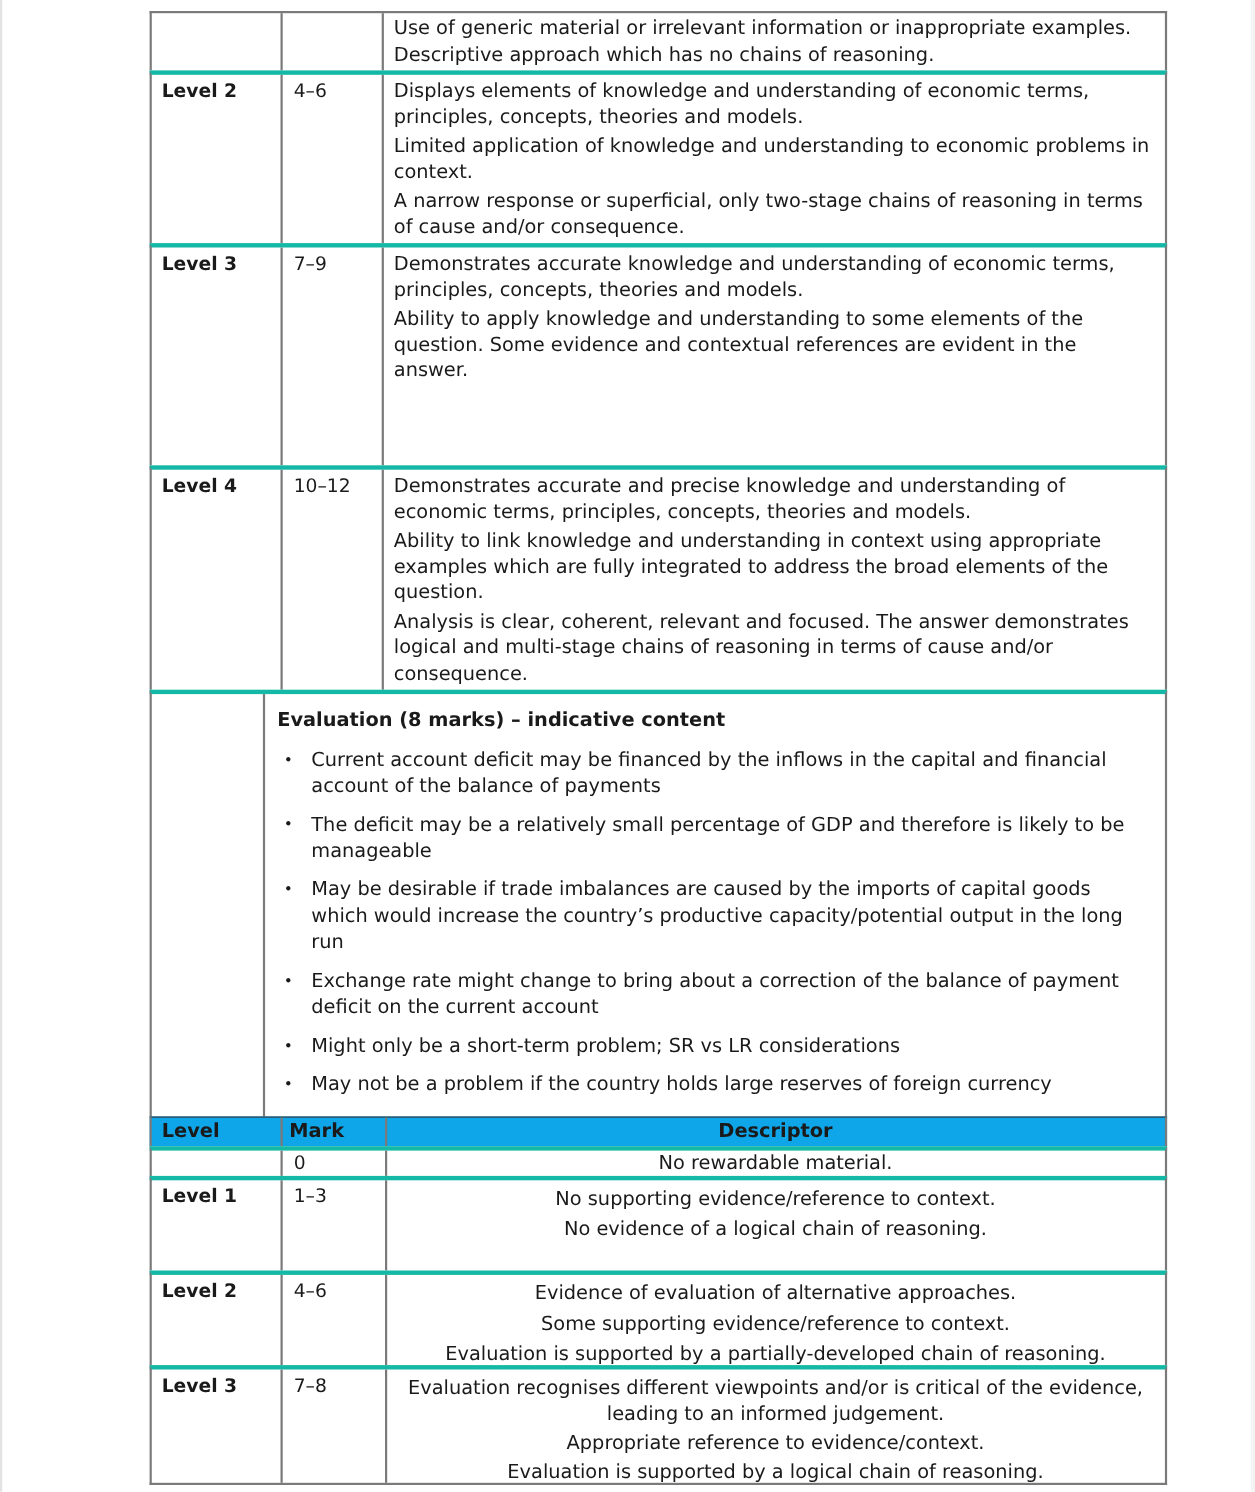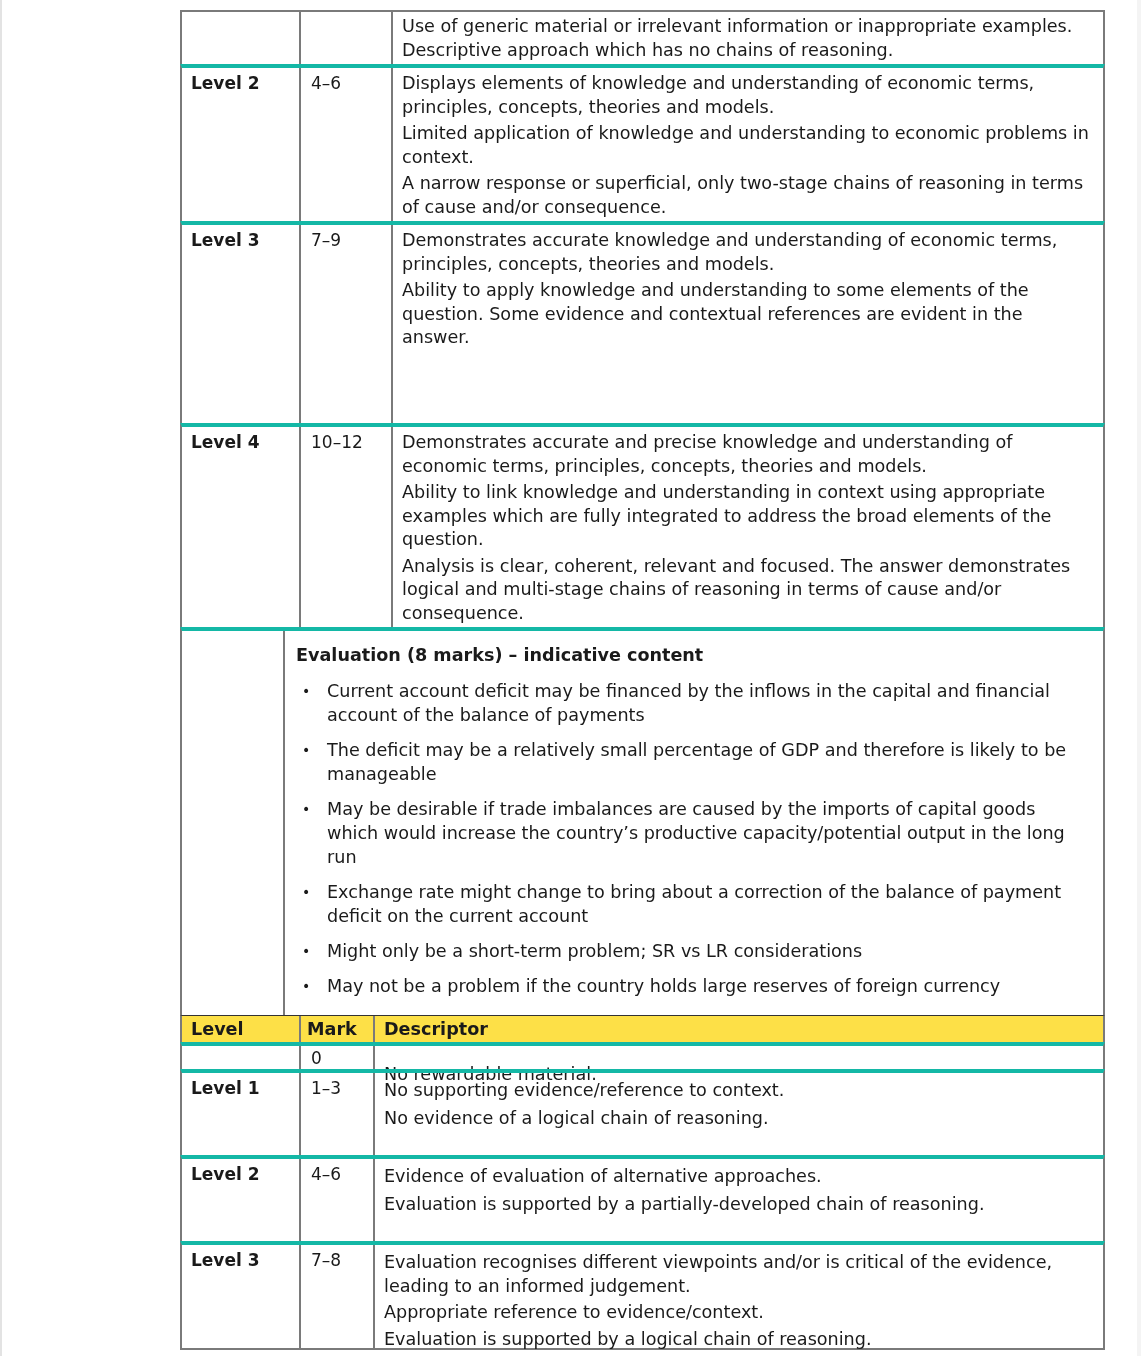--- a/index.html
+++ b/index.html
@@ -19,58 +19,57 @@
       position: absolute; left: 0; top: 0; width: 2px; height: 1356px; background: #e3e3e3;
     }
     .edge-right {
       position: absolute; right: 0; top: 0; width: 4px; height: 1356px; background: #f4f4f4;
     }
     .sheet {
       position: absolute;
       left: 136px;
       top: 10px;
       width: 925px;
-      margin-left: 44px;
     }
     .row {
       position: relative;
       box-sizing: border-box;
       border-left: 2px solid #7a7a7a;
       border-right: 2px solid #7a7a7a;
       border-top: 4px solid #14b8a6;
     }
     .row.first { border-top: 2px solid #7a7a7a; }
     .row.last { border-bottom: 2px solid #7a7a7a; }
     .cell {
       position: absolute;
       top: 0; bottom: 0;
       box-sizing: border-box;
     }
     .c-level { left: 0; width: 117px; padding: 5px 0 0 9px; font-weight: bold; font-size: 17px; }
     .c-mark  { left: 117px; width: 92px; border-left: 2px solid #7a7a7a; padding: 5px 0 0 10px; font-size: 17px; }
     .c-desc  { left: 209px; right: 0; border-left: 2px solid #7a7a7a; padding: 4px 10px 0 9px; font-size: 17.6px; line-height: 23.5px; }
     .lower .c-mark { width: 82px; }
-    .lower .c-desc { left: 191px; padding-top: 2px; }
+    .lower .c-desc { left: 212px; padding-top: 2px; text-align: center; }
     .para { margin: 0 0 3px 0; }
     .lower .para { margin: 0 0 4px 0; }
 
     .eval-row .c-left { left: 0; width: 117px; }
     .eval-row .c-right {
       left: 101px; right: 0; border-left: 2px solid #7a7a7a;
       padding: 14px 14px 0 11px;
     }
     .eval-title { font-weight: bold; font-size: 17.6px; margin: 0 0 14px 0; }
     .bullets { list-style: none; margin: 0; padding: 0; }
     .bullets li {
       position: relative; padding-left: 31px; font-size: 17.6px; line-height: 24px; margin-bottom: 11px;
     }
     .bullets li .dot {
       position: absolute; left: 6px; top: 0; font-size: 14px;
     }
-    .header-row { background: #fde047; border-top: 1px solid #333; }
+    .header-row { background: #0ea5e9; border-top: 1px solid #333; }
     .header-row .cell { font-weight: bold; font-size: 17.6px; padding-top: 3px; }
     .header-row .c-level { padding-left: 9px; }
     .header-row .c-mark { padding-left: 6px; }
     .header-row .c-desc { padding-top: 2px; }
   </style>
 </head>
 <body>
 
 <div class="edge-left"></div>
 <div class="edge-right"></div>
@@ -131,39 +130,40 @@
 
   <div class="row lower header-row" style="height:27px">
     <div class="cell c-level">Level</div>
     <div class="cell c-mark" style="border-left-color:#7a7a7a">Mark</div>
     <div class="cell c-desc">Descriptor</div>
   </div>
 
   <div class="row lower" style="height:27px">
     <div class="cell c-level"></div>
     <div class="cell c-mark" style="padding-top:2px">0</div>
-    <div class="cell c-desc" style="padding-top:17px">
+    <div class="cell c-desc" style="padding-top:1px">
       <p class="para">No rewardable material.</p>
     </div>
   </div>
 
   <div class="row lower" style="height:86px">
     <div class="cell c-level">Level 1</div>
     <div class="cell c-mark">1–3</div>
     <div class="cell c-desc" style="padding-top:6px">
       <p class="para">No supporting evidence/reference to context.</p>
       <p class="para">No evidence of a logical chain of reasoning.</p>
     </div>
   </div>
 
   <div class="row lower" style="height:86px">
     <div class="cell c-level">Level 2</div>
     <div class="cell c-mark">4–6</div>
     <div class="cell c-desc" style="padding-top:6px">
       <p class="para">Evidence of evaluation of alternative approaches.</p>
+      <p class="para">Some supporting evidence/reference to context.</p>
       <p class="para">Evaluation is supported by a partially-developed chain of reasoning.</p>
     </div>
   </div>
 
   <div class="row lower last" style="height:109px">
     <div class="cell c-level">Level 3</div>
     <div class="cell c-mark">7–8</div>
     <div class="cell c-desc" style="padding-top:6px">
       <p class="para" style="margin-bottom:3px">Evaluation recognises different viewpoints and/or is critical of the evidence, leading to an informed judgement.</p>
       <p class="para" style="margin-bottom:3px">Appropriate reference to evidence/context.</p>

